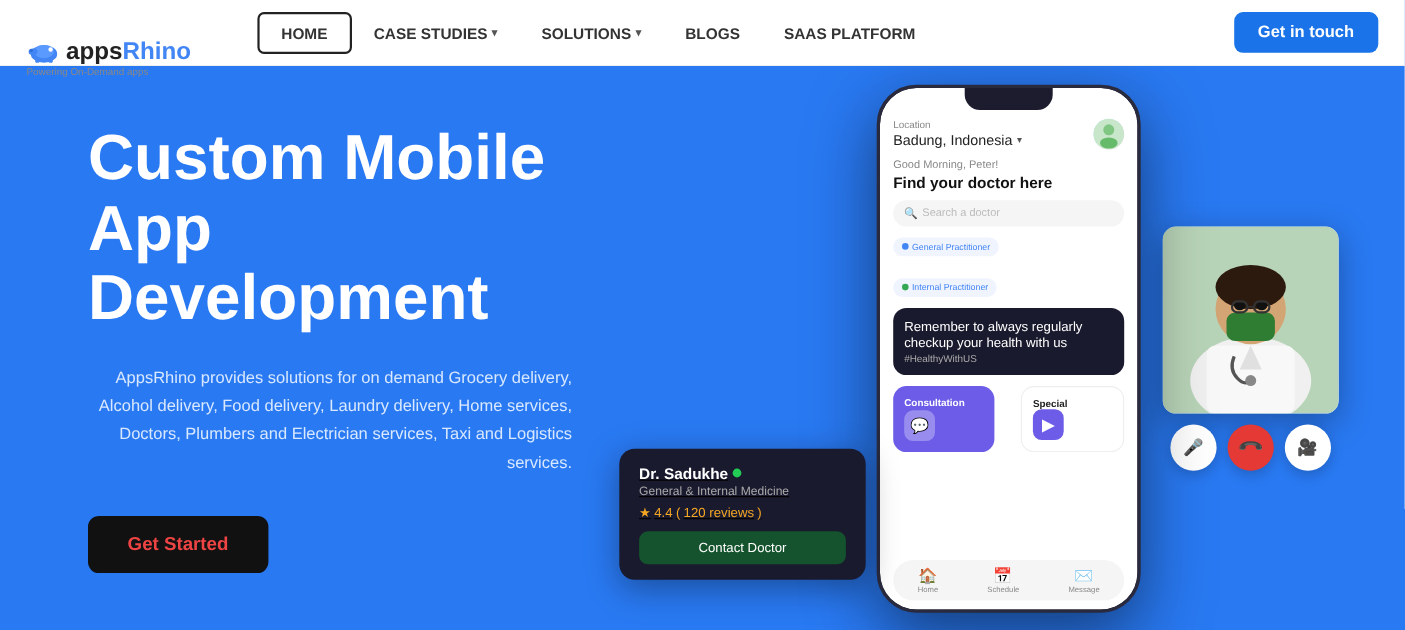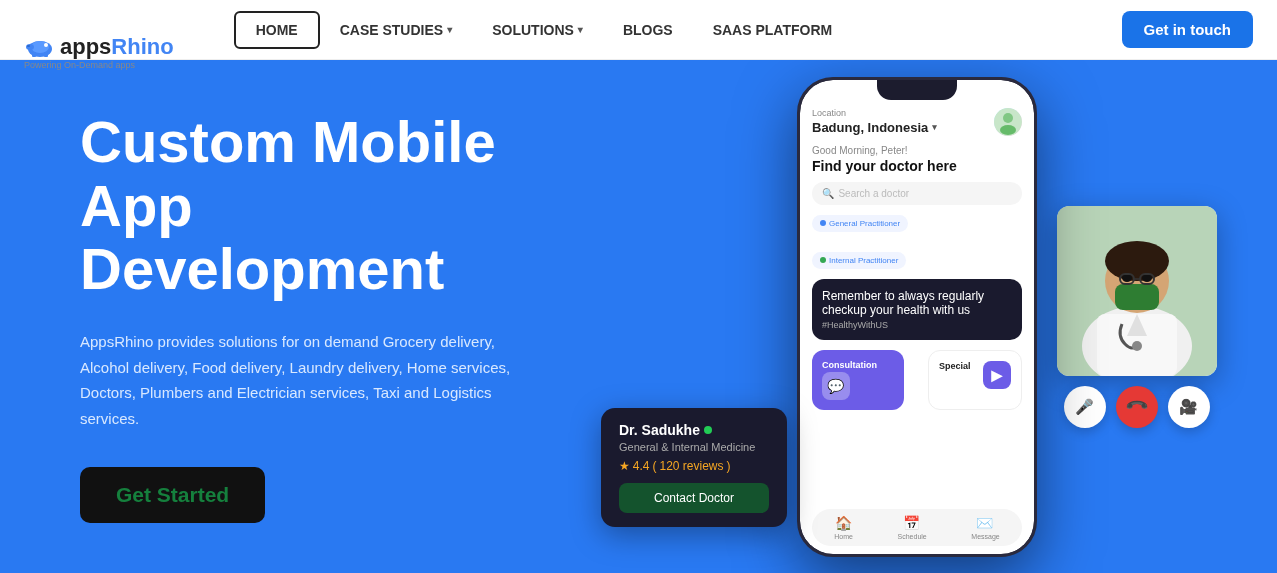--- a/index.html
+++ b/index.html
@@ -96,55 +96,57 @@
       color: #fff;
       line-height: 1.1;
       margin-bottom: 28px;
     }
     .hero-desc {
       font-size: 15px;
       color: #d8e8ff;
       line-height: 1.7;
       margin-bottom: 36px;
       max-width: 440px;
+      text-align: right;
     }
     .hero-btn {
       background: #111;
-      color: #15803d;
+      color: #ef4444;
       border: none;
       border-radius: 10px;
       padding: 16px 36px;
-      font-size: 21px;
+      font-size: 17px;
       font-weight: 700;
       cursor: pointer;
     }
 
     
     .hero-right {
       position: absolute;
       right: 60px;
       top: 50%;
       transform: translateY(-50%);
       display: flex;
       align-items: center;
       gap: 0;
     }
 
     
     .doctor-card {
       background: #1a1a2e;
       border-radius: 14px;
       padding: 14px 18px;
-      width: 186px;
+      width: 224px;
       position: absolute;
       left: 420px;
       top: 50%;
       transform: translateY(-10%);
       z-index: 5;
       box-shadow: 0 8px 30px rgba(0,0,0,0.35);
+      text-decoration: underline;
     }
     .doctor-name {
       color: #fff;
       font-size: 14px;
       font-weight: 700;
       display: flex;
       align-items: center;
       gap: 4px;
     }
     .doctor-dot {
@@ -216,21 +218,21 @@
       overflow: hidden;
       padding: 28px 12px 0;
     }
     .phone-header {
       font-size: 9px;
       color: #888;
       margin-bottom: 2px;
     }
     .phone-location {
       font-size: 13px;
-      font-weight: 700;
+      font-weight: 400;
       color: #222;
       display: flex;
       align-items: center;
       gap: 4px;
       margin-bottom: 10px;
     }
     .phone-greeting {
       font-size: 10px;
       color: #888;
       margin-bottom: 2px;
@@ -307,21 +309,21 @@
       background: #fff;
       border: 1px solid #eee;
       border-radius: 12px;
       padding: 10px;
       flex: 1;
       color: #222;
       font-size: 9px;
       font-weight: 700;
       min-height: 60px;
       display: flex;
-      flex-direction: row;
+      flex-direction: column;
       justify-content: space-between;
     }
     .phone-icon-box {
       width: 28px;
       height: 28px;
       background: rgba(255,255,255,0.3);
       border-radius: 8px;
       display: flex;
       align-items: center;
       justify-content: center;

